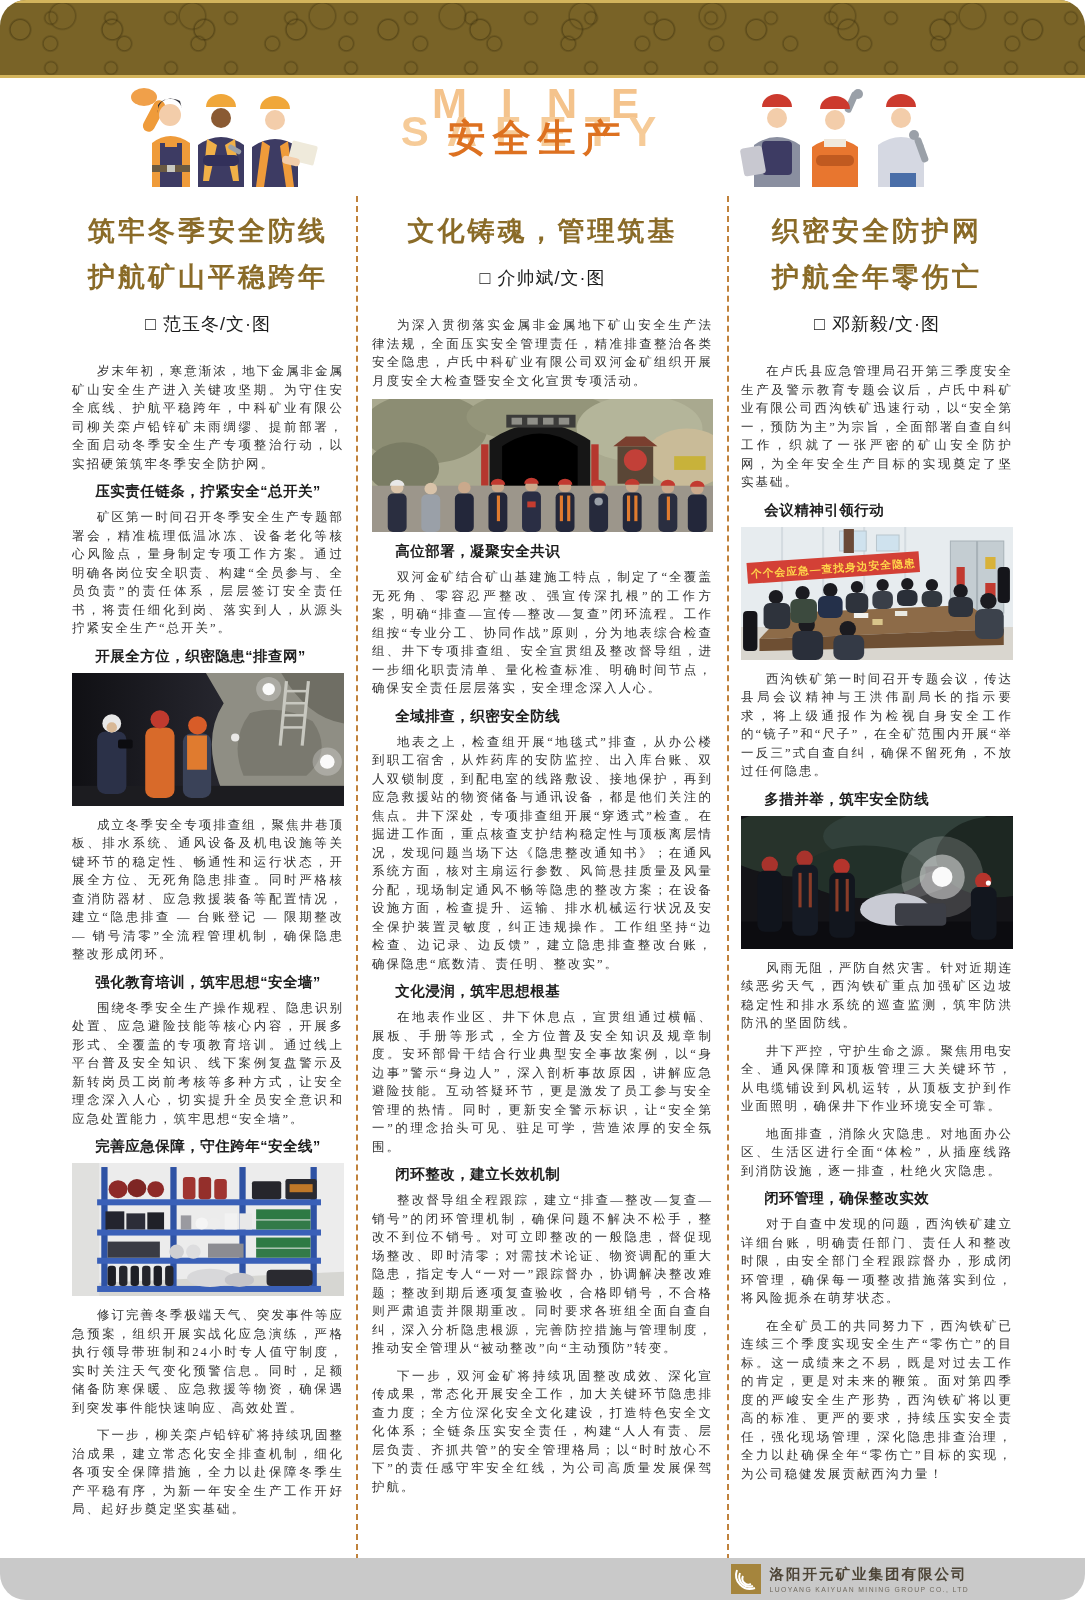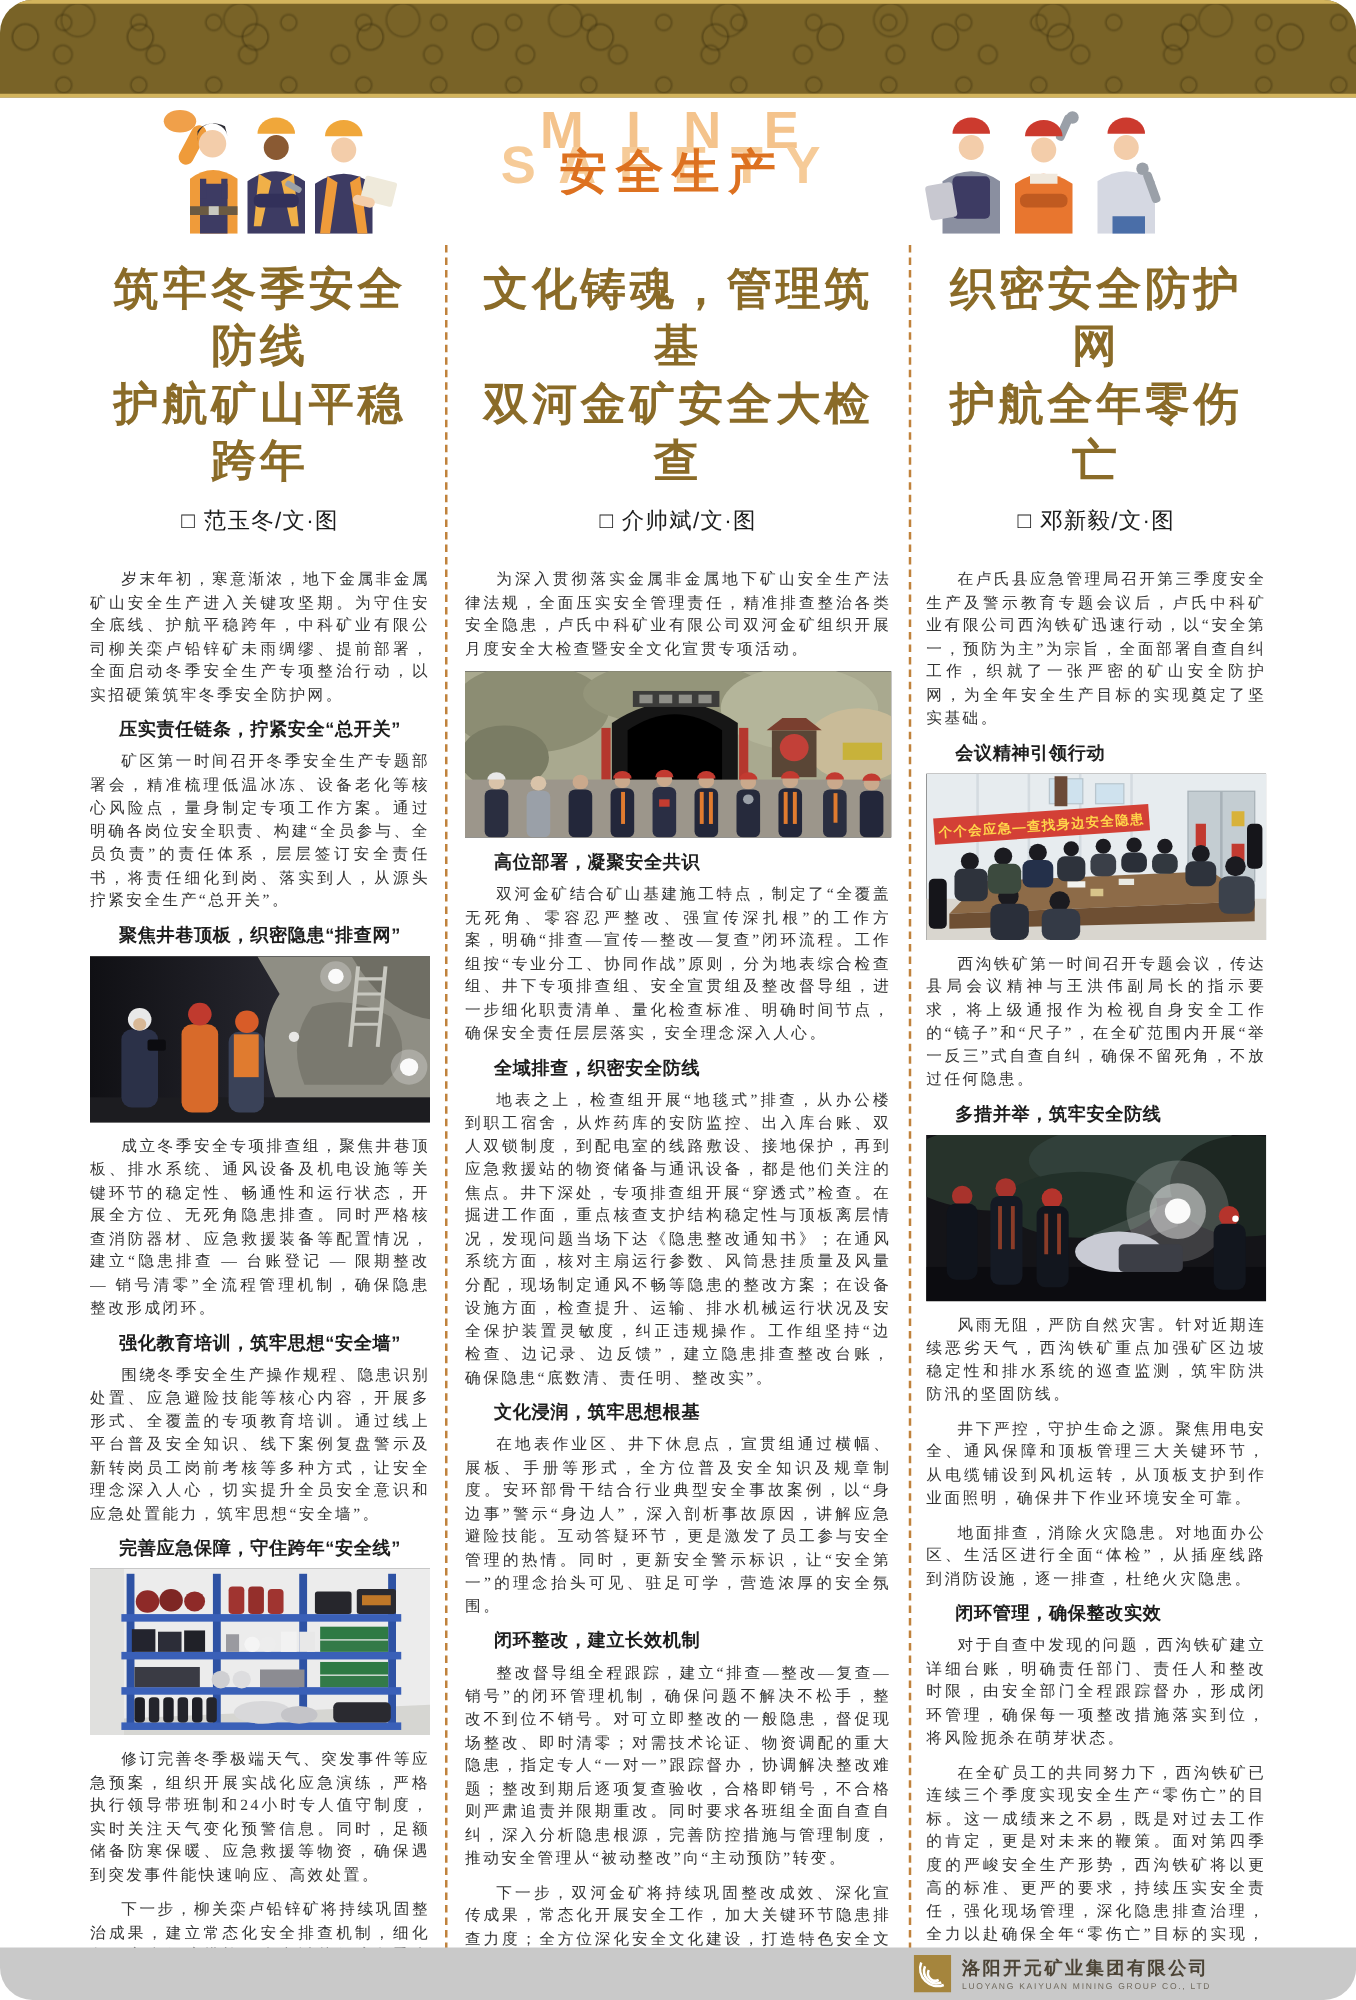--- a/index.html
+++ b/index.html
@@ -22,21 +22,21 @@
            color:#f4c38c;z-index:1;white-space:nowrap;}
   .mast-en-top{top:-4px;font-size:42px;letter-spacing:34px;text-indent:30px;}
   .mast-en-bottom{top:24px;font-size:42px;letter-spacing:18px;color:#f6cb98;}
   .mast-art{flex:0 0 auto;}
   
   .columns{display:flex;justify-content:space-between;padding:4px 72px 0;height:1368px;box-sizing:border-box;}
   .col{overflow:hidden;box-sizing:border-box;}
   .col-0{flex:0 0 282px;padding-right:10px;}
   .col-1{flex:0 0 373px;padding:0 14px;border-left:2px dashed #c0823c;border-right:2px dashed #c0823c;}
   .col-2{flex:0 0 282px;padding-left:10px;}
-  .art-title{font-size:36px;font-weight:bold;color:#8a6b28;text-align:center;line-height:46px;
+  .art-title{font-size:27px;font-weight:bold;color:#8a6b28;text-align:center;line-height:46px;
              letter-spacing:3px;margin:12px 0 4px;font-family:"DejaVu Serif",serif;}
   .art-author{text-align:center;font-size:18px;color:#1c1c1c;margin:12px 0 26px;
               font-family:"Liberation Sans",sans-serif;letter-spacing:1px;}
   .body-p{font-size:12.5px;line-height:18.5px;letter-spacing:2px;color:#333;text-align:justify;
           text-indent:2em;margin:0 0 9px;}
   .subhead{font-size:14.5px;font-weight:bold;color:#1d1d1d;font-family:"Liberation Sans",sans-serif;
            text-indent:1.6em;margin:5px 0 7px;letter-spacing:.5px;}
   .photo{height:133px;margin:2px 0 10px;overflow:hidden;background:#222;}
   .photo svg{display:block;width:100%;height:100%;}
   
@@ -118,21 +118,21 @@
   <div class="columns">
     <section class="col col-0">
         <div class="art-title">
           <div>筑牢冬季安全防线</div>
           <div>护航矿山平稳跨年</div>
         </div>
         <div class="art-author">□ 范玉冬/文·图</div>
         <p class="body-p">岁末年初，寒意渐浓，地下金属非金属矿山安全生产进入关键攻坚期。为守住安全底线、护航平稳跨年，中科矿业有限公司柳关栾卢铅锌矿未雨绸缪、提前部署，全面启动冬季安全生产专项整治行动，以实招硬策筑牢冬季安全防护网。</p>
         <div class="subhead">压实责任链条，拧紧安全“总开关”</div>
         <p class="body-p">矿区第一时间召开冬季安全生产专题部署会，精准梳理低温冰冻、设备老化等核心风险点，量身制定专项工作方案。通过明确各岗位安全职责、构建“全员参与、全员负责”的责任体系，层层签订安全责任书，将责任细化到岗、落实到人，从源头拧紧安全生产“总开关”。</p>
-        <div class="subhead">聚焦井巷顶板，织密隐患“排查网”</div>
+        <div class="subhead">开展全方位，织密隐患“排查网”</div>
         <div class="photo">
   <svg viewBox="0 0 260 132" preserveAspectRatio="none">
     <defs>
               <linearGradient id="gT" x1="0" y1="0" x2="1" y2="0">
       <stop offset="0" stop-color="#101014"></stop>
                 <stop offset=".55" stop-color="#26262e"></stop>
                 <stop offset="1" stop-color="#55554e"></stop>
     </linearGradient>
             </defs>
     <rect width="260" height="132" fill="url(#gT)"></rect>
@@ -214,21 +214,20 @@
             <ellipse cx="160" cy="116" rx="14" ry="7" fill="#c4c4c8"></ellipse>
     <rect x="186" y="106" width="44" height="16" rx="4" fill="#2a2a30"></rect>
   </svg>
 </div>
         <p class="body-p">修订完善冬季极端天气、突发事件等应急预案，组织开展实战化应急演练，严格执行领导带班制和24小时专人值守制度，实时关注天气变化预警信息。同时，足额储备防寒保暖、应急救援等物资，确保遇到突发事件能快速响应、高效处置。</p>
         <p class="body-p">下一步，柳关栾卢铅锌矿将持续巩固整治成果，建立常态化安全排查机制，细化各项安全保障措施，全力以赴保障冬季生产平稳有序，为新一年安全生产工作开好局、起好步奠定坚实基础。</p>
       </section>
     <section class="col col-1">
         <div class="art-title">
           <div>文化铸魂，管理筑基</div>
-          <div>双河金矿安全大检查</div>
         </div>
         <div class="art-author">□ 介帅斌/文·图</div>
         <p class="body-p">为深入贯彻落实金属非金属地下矿山安全生产法律法规，全面压实安全管理责任，精准排查整治各类安全隐患，卢氏中科矿业有限公司双河金矿组织开展月度安全大检查暨安全文化宣贯专项活动。</p>
         <div class="photo">
   <svg viewBox="0 0 325 135" preserveAspectRatio="none">
     <rect width="325" height="135" fill="#a9a98f"></rect>
     <ellipse cx="50" cy="30" rx="60" ry="36" fill="#8c8d73"></ellipse>
     <ellipse cx="160" cy="18" rx="70" ry="26" fill="#94957a"></ellipse>
     <ellipse cx="255" cy="30" rx="60" ry="34" fill="#b4b59a"></ellipse>
     <ellipse cx="300" cy="60" rx="40" ry="30" fill="#c9bb98"></ellipse>

